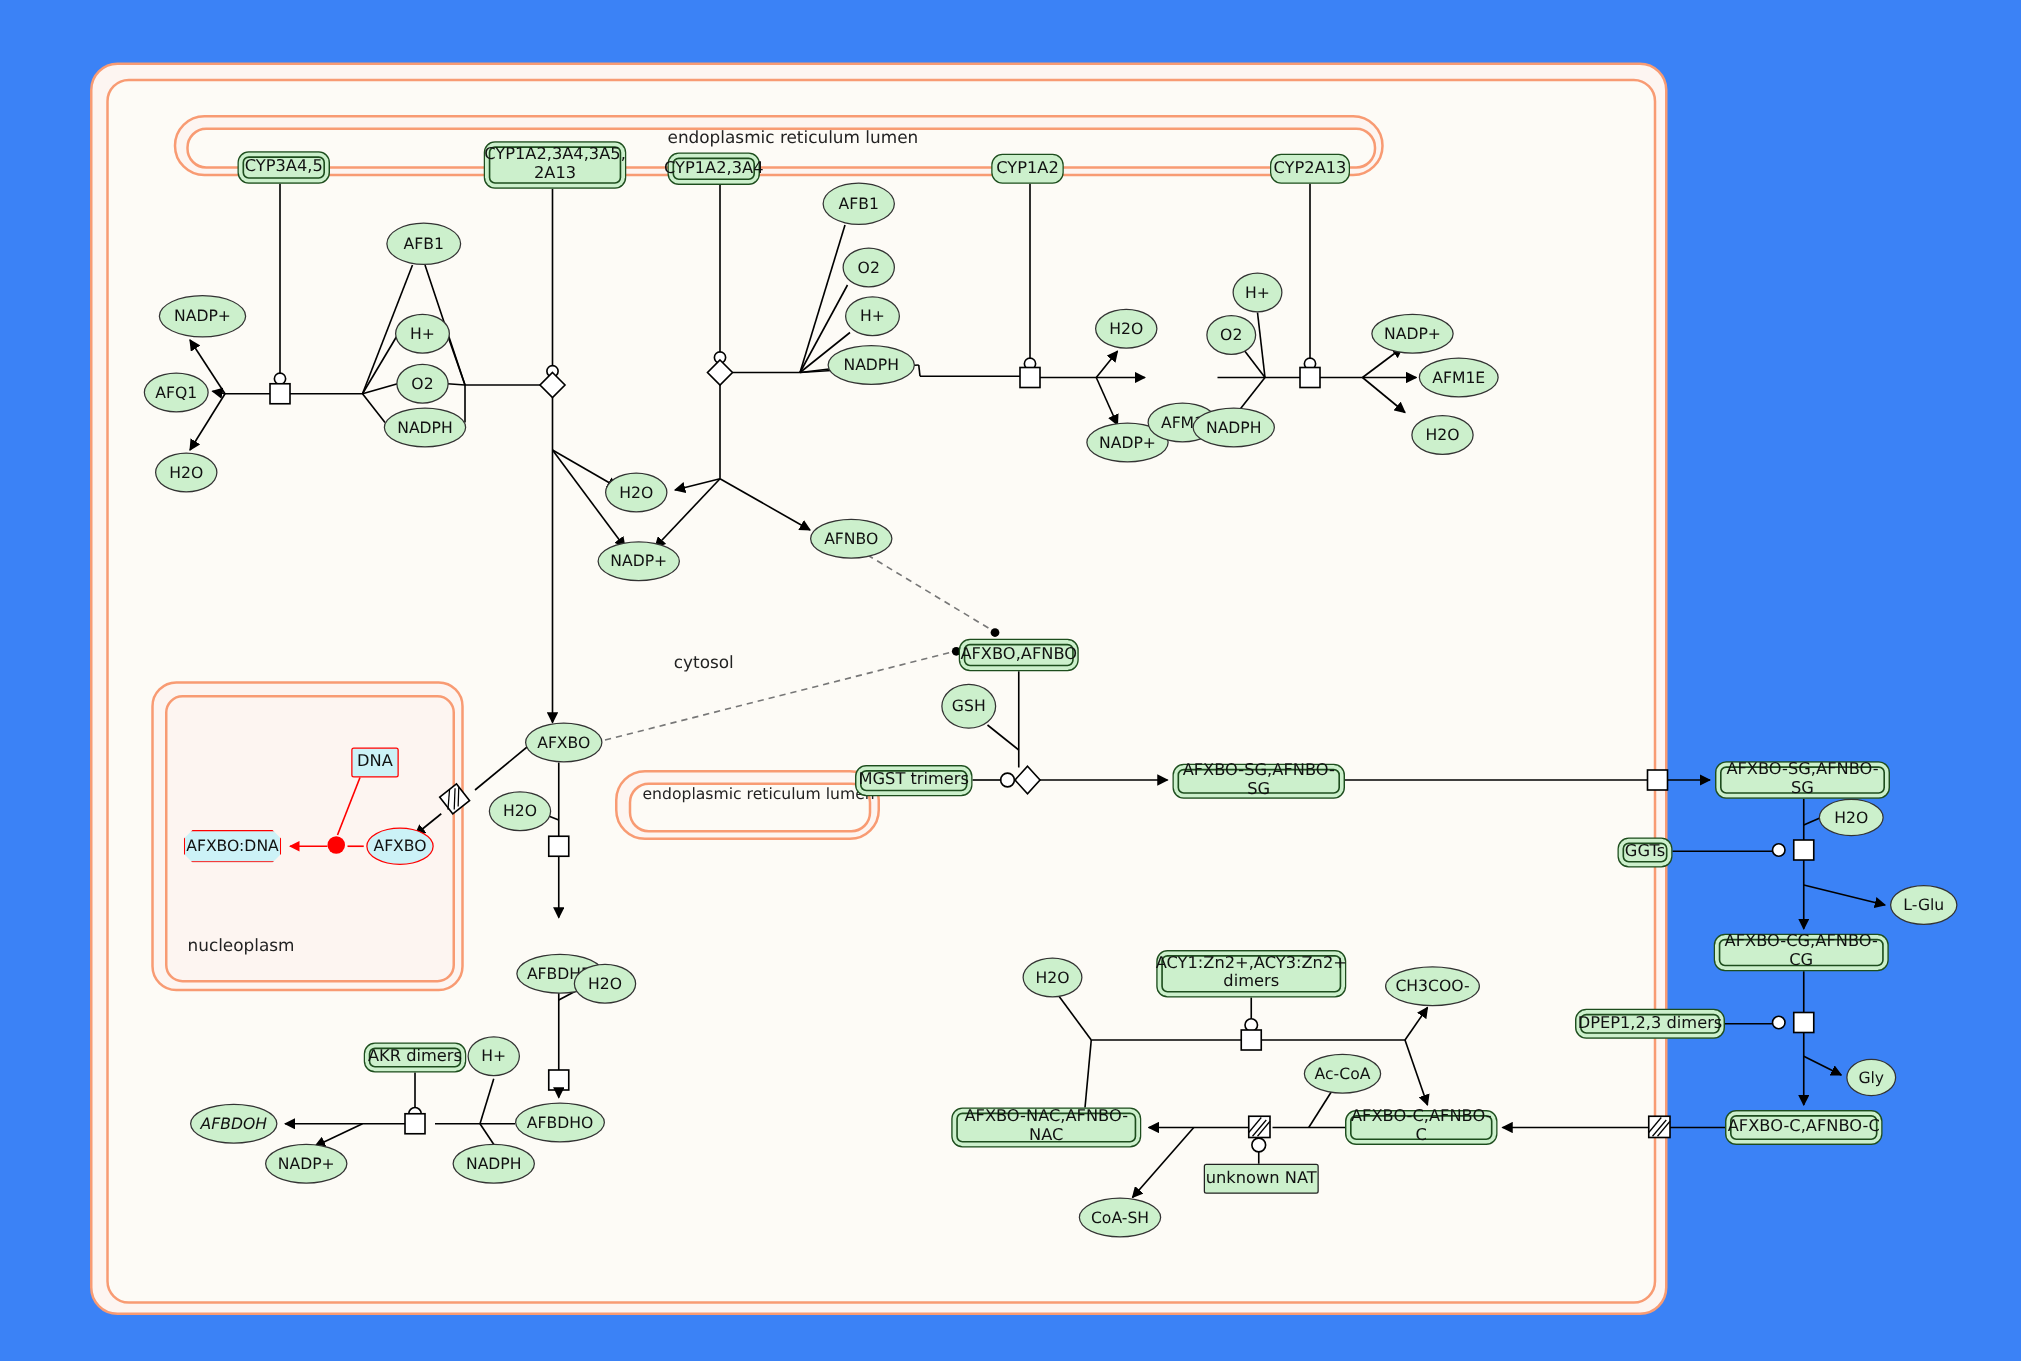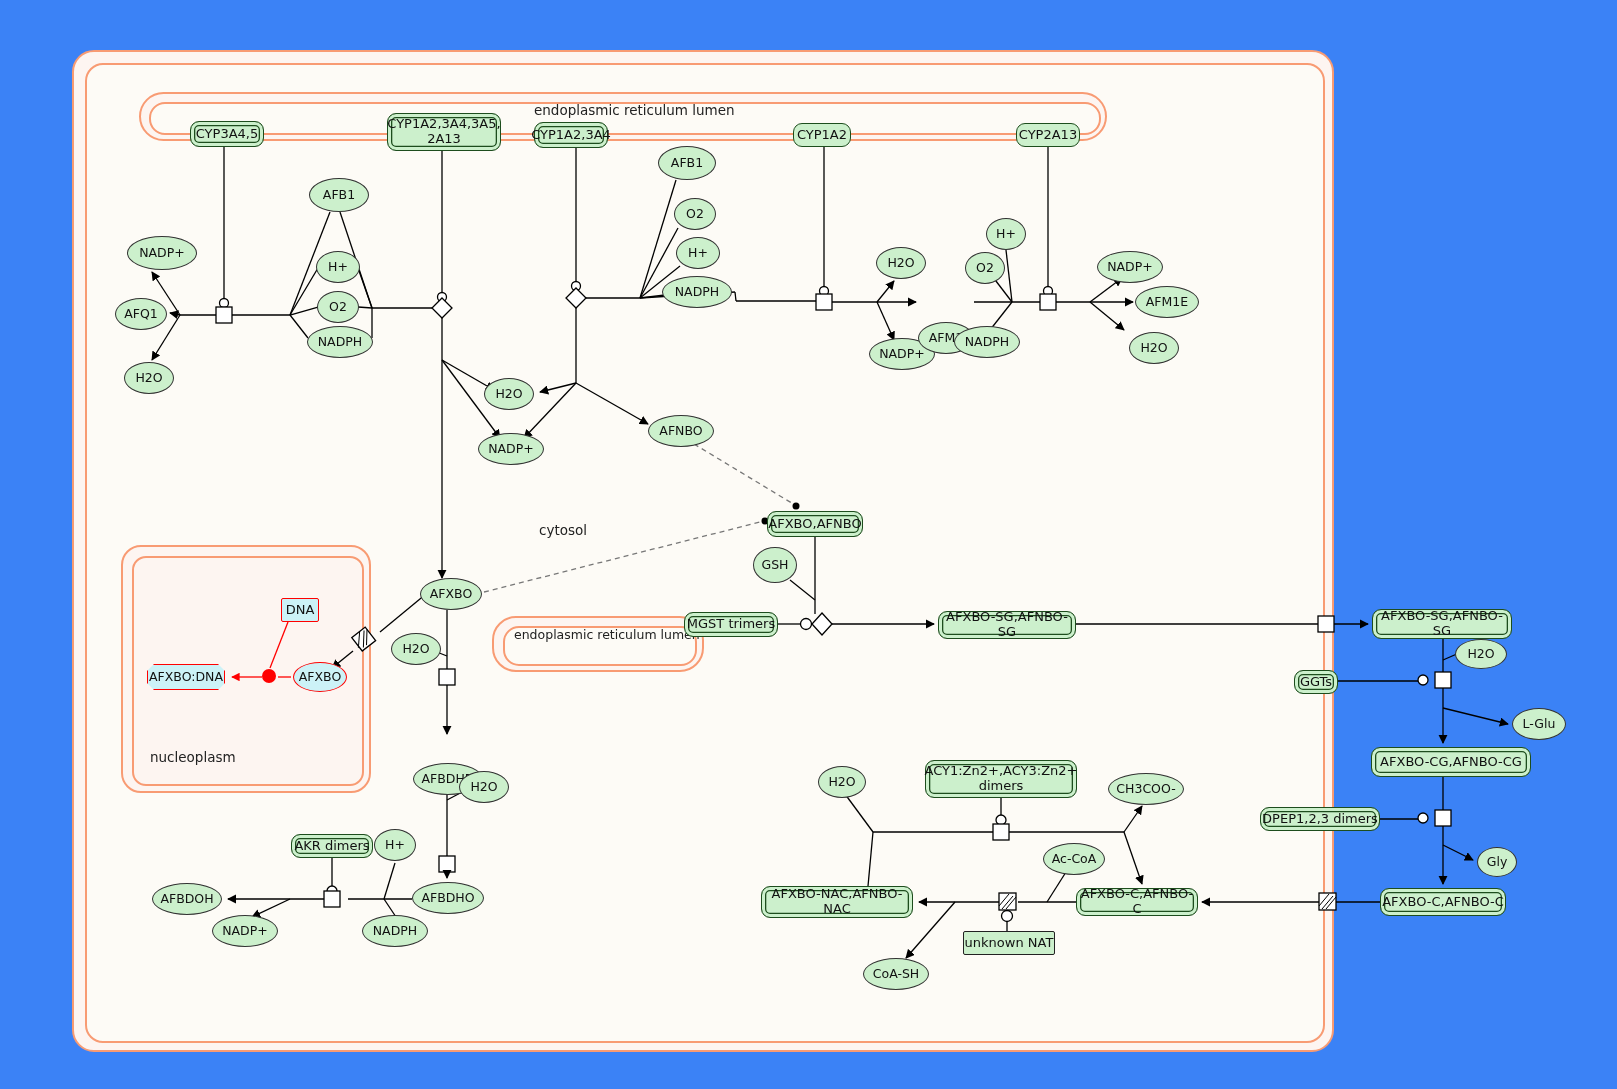--- a/index.html
+++ b/index.html
@@ -327,21 +327,21 @@
     </div>
   <div class="node simple" style="left:1455px;top:639px;width:52px;height:30px;">
       <span>H2O</span>
     </div>
   <div class="node complex" style="left:1294px;top:670px;width:44px;height:24px;text-align:right;">
       <span>GGTs</span>
     </div>
   <div class="node simple" style="left:1512px;top:708px;width:54px;height:32px;text-align:center;">
       <span>L-Glu</span>
     </div>
-  <div class="node complex" style="left:1371px;top:747px;width:160px;height:30px;">
+  <div class="node complex" style="left:1371px;top:747px;width:140px;height:30px;">
       <span>AFXBO-CG,AFNBO-CG</span>
     </div>
   <div class="node complex" style="left:1260px;top:807px;width:120px;height:24px;">
       <span>DPEP1,2,3 dimers</span>
     </div>
   <div class="node simple" style="left:1477px;top:847px;width:40px;height:30px;">
       <span>Gly</span>
     </div>
   <div class="node complex" style="left:1380px;top:888px;width:126px;height:28px;">
       <span>AFXBO-C,AFNBO-C</span>
@@ -367,21 +367,21 @@
     </div>
   <div class="node simple" style="left:374px;top:829px;width:42px;height:32px;">
       <span>H+</span>
     </div>
   <div class="node simple" style="left:362px;top:915px;width:66px;height:32px;">
       <span>NADPH</span>
     </div>
   <div class="node complex" style="left:291px;top:834px;width:82px;height:24px;">
       <span>AKR dimers</span>
     </div>
-  <div class="node simple" style="left:152px;top:883px;width:70px;height:32px;">
+  <div class="node simple" style="left:152px;top:883px;width:70px;height:32px;font-style:italic;">
       <span>AFBDOH</span>
     </div>
   <div class="node simple" style="left:212px;top:915px;width:66px;height:32px;">
       <span>NADP+</span>
     </div>
 
   <div class="node dna-box" style="left:281px;top:598px;width:38px;height:24px;">
       <span>DNA</span>
     </div>
   <div class="node nuc-ellipse" style="left:293px;top:662px;width:54px;height:30px;">

